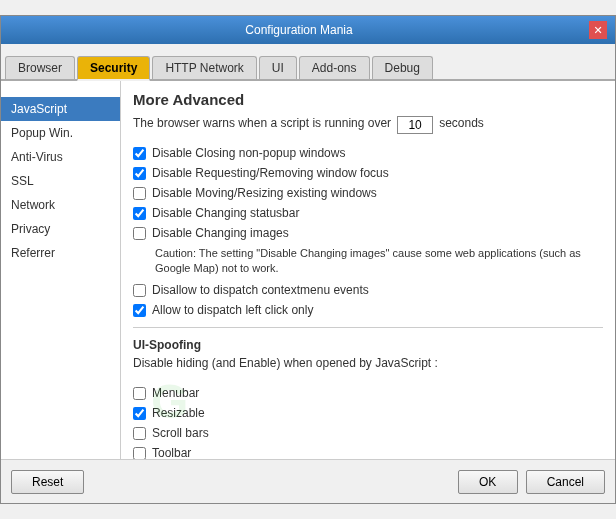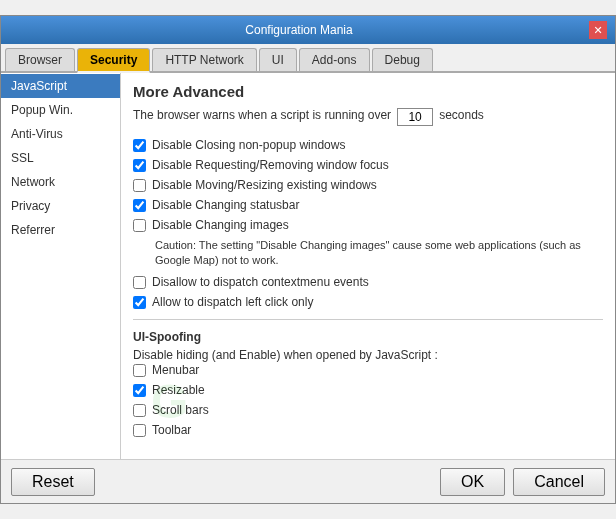--- a/index.html
+++ b/index.html
@@ -45,21 +45,21 @@
       font-size: 11px;
       cursor: pointer;
       display: flex;
       align-items: center;
       justify-content: center;
     }
     .tab-bar {
       background: #f0f0f0;
       display: flex;
       border-bottom: 2px solid #aaa;
-      padding-top: 4px;
+      padding-top: 12px;
       padding-left: 4px;
       gap: 2px;
       align-items: center;
     }
     .tab {
       padding: 4px 12px;
       background: #ddd;
       border: 1px solid #aaa;
       border-bottom: none;
       cursor: pointer;
@@ -77,21 +77,21 @@
     }
     .content-area {
       display: flex;
       flex: 1;
       overflow: hidden;
     }
     .sidebar {
       width: 120px;
       background: #fff;
       border-right: 1px solid #ccc;
-      padding: 1px 0;
+      padding: 16px 0;
     }
     .sidebar-item {
       padding: 5px 10px;
       cursor: pointer;
       font-size: 12px;
       color: #333;
     }
     .sidebar-item.active {
       background: #3b7bbf;
       color: white;
@@ -162,21 +162,21 @@
     }
     .ui-spoofing-title {
       font-size: 12px;
       font-weight: bold;
       color: #333;
       margin-bottom: 4px;
     }
     .ui-spoofing-desc {
       font-size: 12px;
       color: #333;
-      margin-bottom: 1px;
+      margin-bottom: 16px;
     }
     .watermark {
       position: absolute;
       bottom: 30px;
       left: 30px;
       opacity: 0.08;
       font-size: 48px;
       font-weight: bold;
       color: #00aa00;
       pointer-events: none;
@@ -190,21 +190,21 @@
       justify-content: space-between;
       align-items: center;
       height: 44px;
     }
     .footer-right {
       display: flex;
       gap: 8px;
     }
     .btn {
       padding: 4px 20px;
-      font-size: 16px;
+      font-size: 12px;
       cursor: pointer;
       border: 1px solid #888;
       background: linear-gradient(to bottom, #f8f8f8, #e0e0e0);
       border-radius: 2px;
       min-width: 70px;
       text-align: center;
     }
     .btn.ok {
       min-width: 60px;
     }

